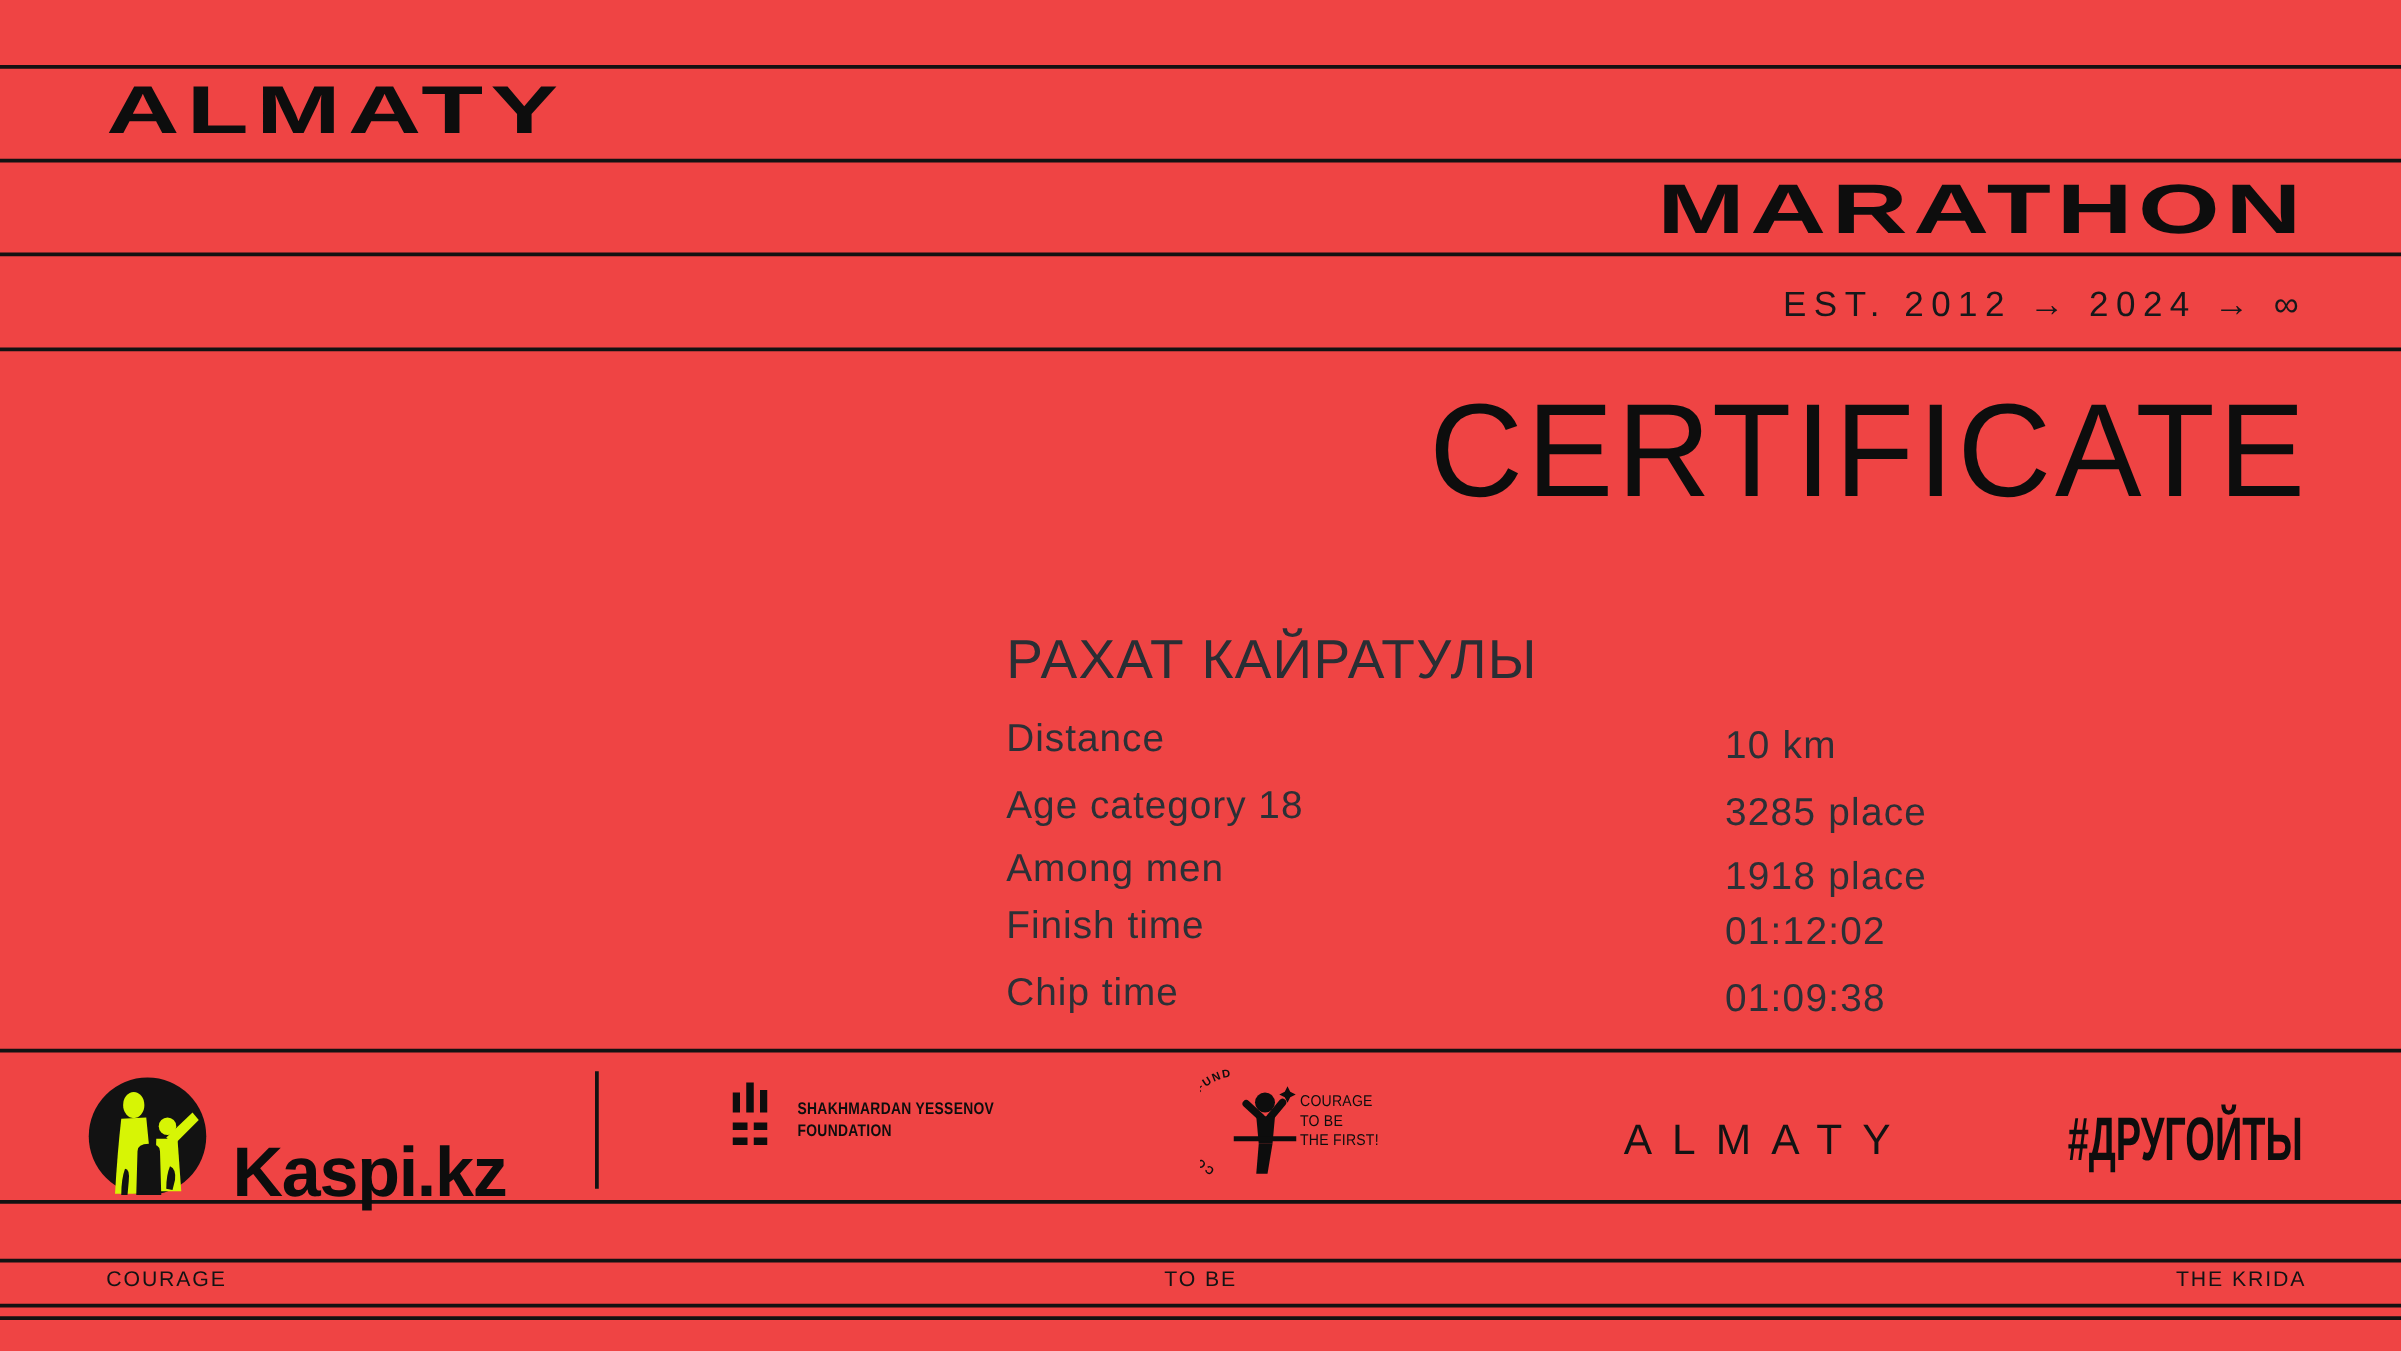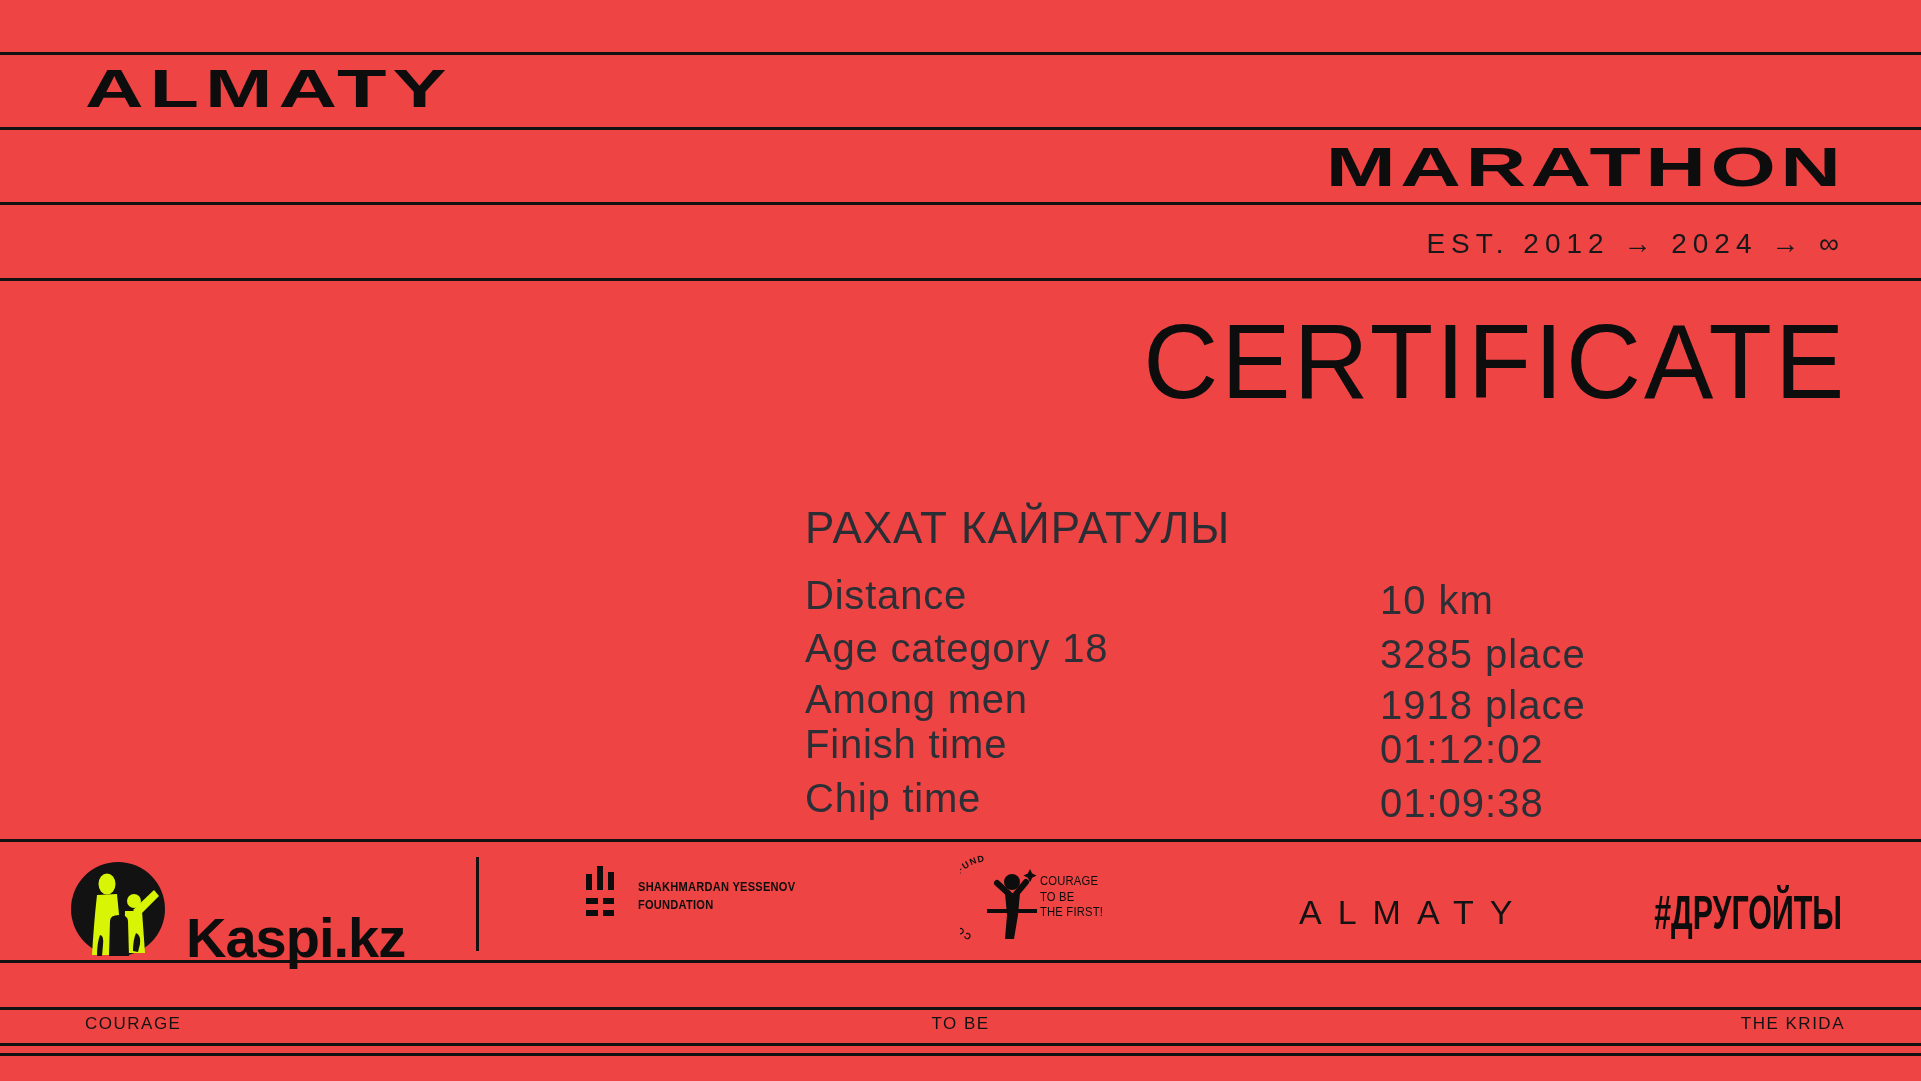--- a/index.html
+++ b/index.html
@@ -38,26 +38,26 @@
     color:#0d0d0d;white-space:nowrap;line-height:1.05;
     transform:scaleX(0.98);transform-origin:right top;
   }
   .recipient{
     position:absolute;left:805px;top:489px;
     font-size:44px;font-weight:400;letter-spacing:1px;
     color:#2a2e34;white-space:nowrap;margin-top:14px;
   }
   .detail-label{
     position:absolute;left:805px;
-    font-size:40px;font-weight:400;letter-spacing:0.8px;
+    font-size:31px;font-weight:400;letter-spacing:0.8px;
     color:#2c3036;white-space:nowrap;
   }
   .detail-value{
     position:absolute;left:1380px;
-    font-size:40px;font-weight:400;letter-spacing:1px;
+    font-size:31px;font-weight:400;letter-spacing:1px;
     color:#2c3036;white-space:nowrap;
   }
 
   
   .kaspi-logo{position:absolute;left:70px;top:861px;}
   .kaspi-name{
     position:absolute;left:186px;top:905px;
     font-size:56px;font-weight:700;letter-spacing:-1px;
     color:#0d0d0d;white-space:nowrap;
   }

